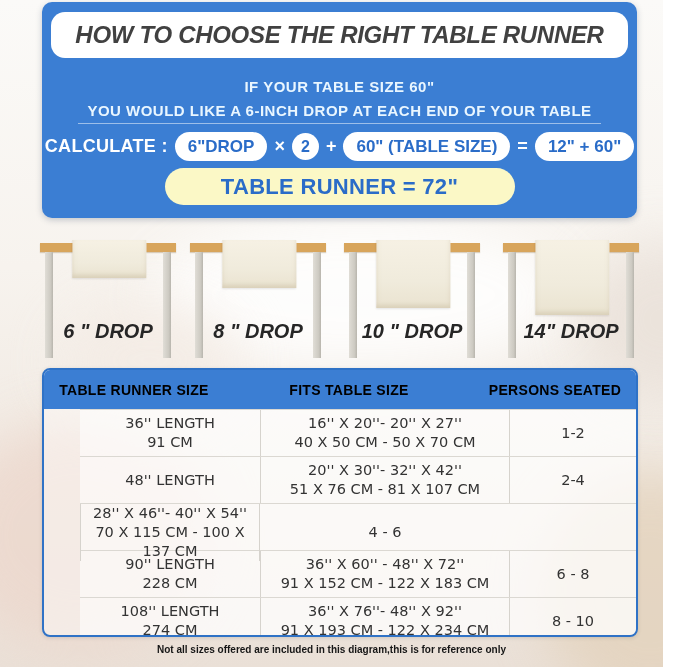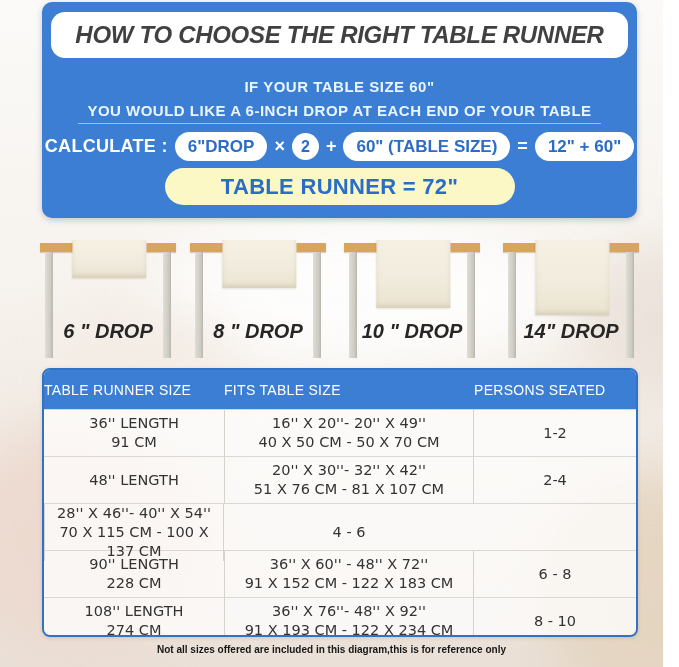--- a/index.html
+++ b/index.html
@@ -77,24 +77,24 @@
   
   .size-table {
     position:absolute; left:42px; top:368px; width:596px; height:269px; box-sizing:border-box;
     border:2px solid #2f72c6; border-radius:8px; overflow:hidden;
     background:rgba(255,255,255,.45); box-shadow:0 1px 4px rgba(0,0,0,.12);
   }
   .thead {
     display:grid; grid-template-columns:180px 250px 1fr; height:39px;
     background:#3b7ed3; align-items:center;
   }
-  .th { color:#ffffff; font-weight:normal; font-size:14px; letter-spacing:.3px; }
+  .th { text-align:center; color:#000000; font-weight:bold; font-size:14px; letter-spacing:.3px; }
   .trow {
     display:grid; grid-template-columns:180px 250px 1fr; height:46px;
-    border-top:1px solid #dbd8d2; background:rgba(255,255,255,.55);
+    border-top:1px solid #dbd8d2; background:rgba(255,255,255,.55);margin-left:36px;
   }
   .td {
     height:100%; display:flex; flex-direction:column; justify-content:center; text-align:center;
     font-family:"DejaVu Sans", sans-serif; font-size:14.5px; color:#333333; line-height:1.3;
   }
   .td.mid { border-left:1px solid #d6d3cd; border-right:1px solid #d6d3cd; }
 
   .footer-note {
     position:absolute; left:0; right:0; top:644px; text-align:center;
     font-size:10px; font-weight:bold; color:#161616; letter-spacing:0;
@@ -177,21 +177,21 @@
       <div class="th">FITS TABLE SIZE</div>
       <div class="th">PERSONS SEATED</div>
     </div>
 
     <div class="trow">
       <div class="td">
         <div>36'' LENGTH</div>
         <div>91 CM</div>
       </div>
       <div class="td mid">
-        <div>16'' X 20''- 20'' X 49''</div>
+        <div>16'' X 20''- 20'' X 27''</div>
         <div>40 X 50 CM - 50 X 70 CM</div>
       </div>
       <div class="td">1-2</div>
     </div>
 
     <div class="trow">
       <div class="td">
         <div>48'' LENGTH</div>
       </div>
       <div class="td mid">

